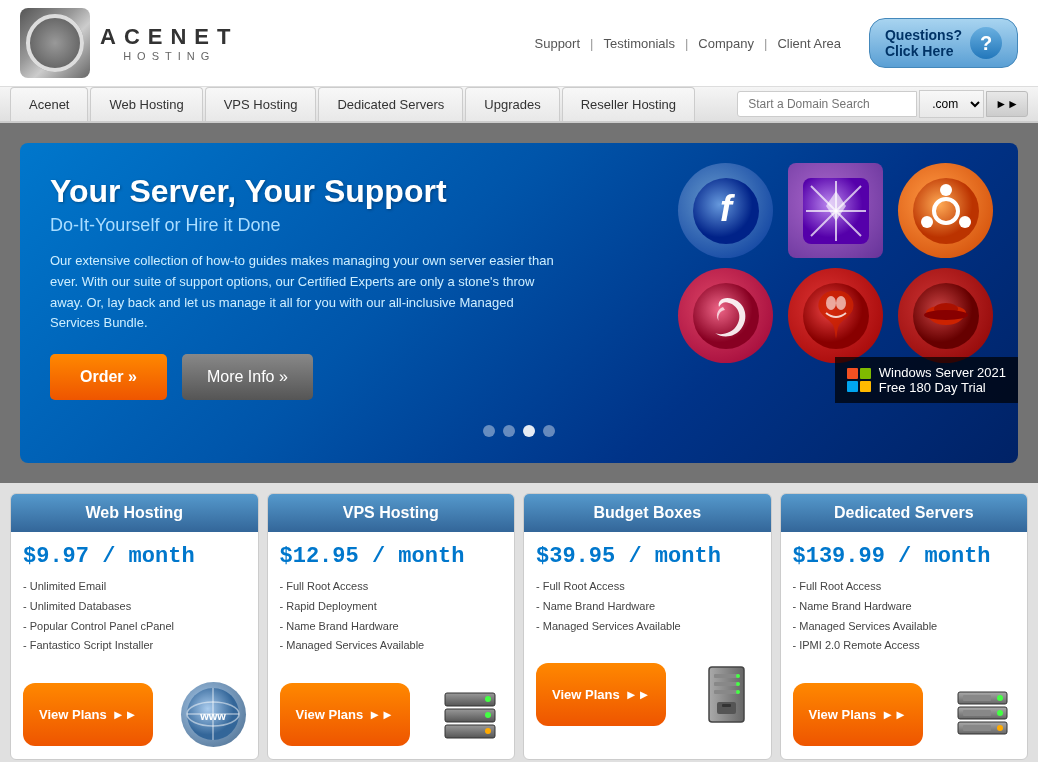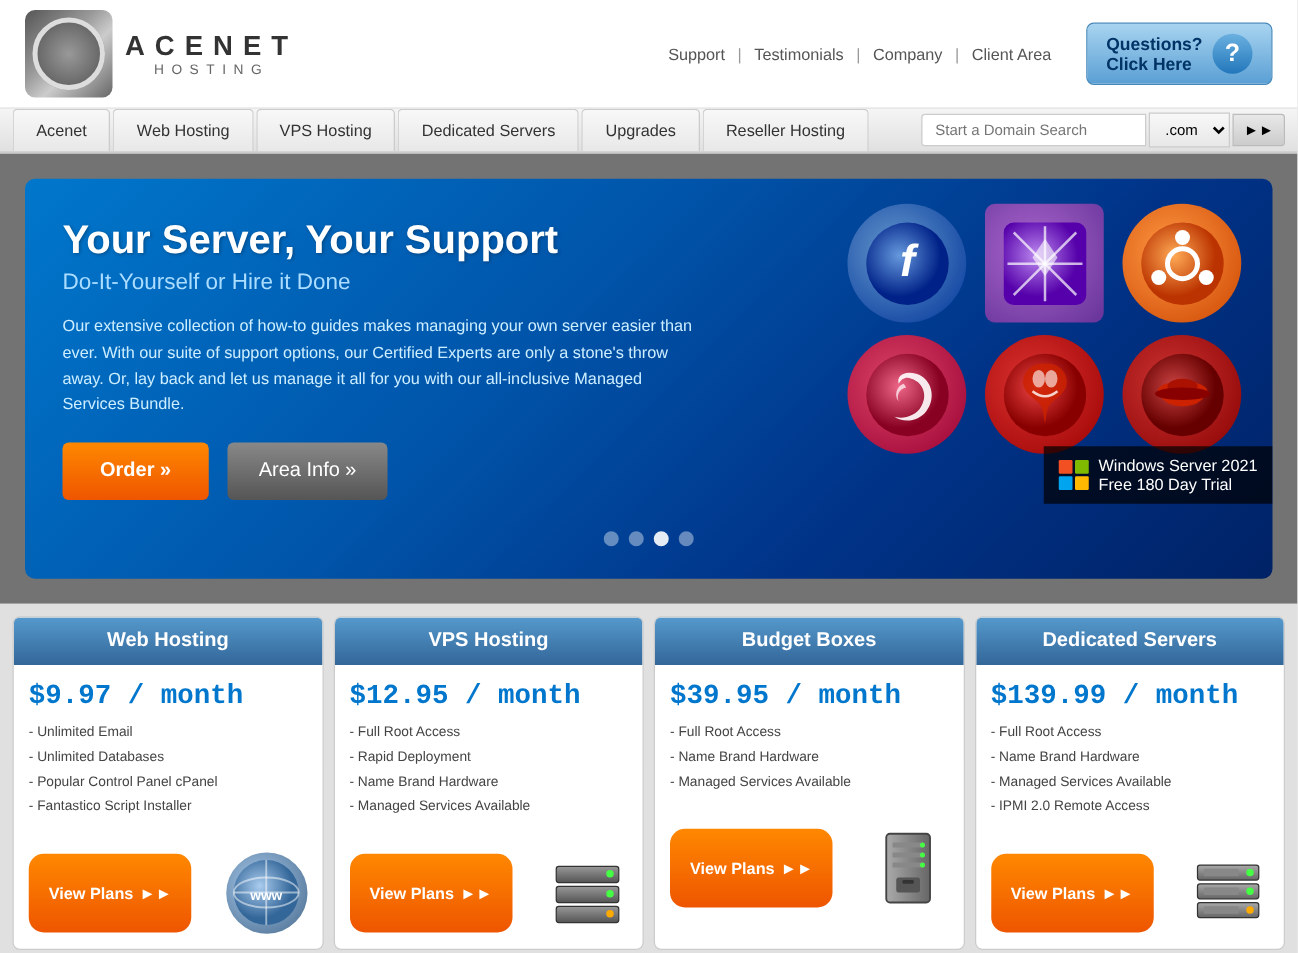--- a/index.html
+++ b/index.html
@@ -34,21 +34,21 @@
     .logo-text .acenet { letter-spacing: 8px; font-size: 22px; font-weight: bold; color: #333; }
     .logo-text .hosting { letter-spacing: 6px; font-size: 11px; color: #666; text-align: center; }
 
     .top-nav-right { display: flex; align-items: center; gap: 5px; }
     .top-nav-links { display: flex; align-items: center; gap: 2px; font-size: 13px; color: #555; margin-right: 15px; }
     .top-nav-links a { color: #555; text-decoration: none; padding: 0 8px; }
     .top-nav-links span { color: #999; }
     .questions-btn {
       background: linear-gradient(to bottom, #a8d4f0, #5a9fd4);
       border: 1px solid #4488bb;
-      border-radius: 6px;
+      border-radius: 16px;
       padding: 8px 15px;
       display: flex; align-items: center; gap: 8px;
       cursor: pointer;
       color: #003366;
       font-size: 14px; font-weight: bold; justify-content: space-between;
     }
     .q-icon {
       width: 32px; height: 32px;
       background: linear-gradient(to bottom, #6ab0e0, #2277bb);
       border-radius: 50%;
@@ -323,21 +323,21 @@
 </div>
 
 <div style="padding: 10px; background: #737373;">
   <div class="hero">
     <div class="hero-content">
       <h1>Your Server, Your Support</h1>
       <h2>Do-It-Yourself or Hire it Done</h2>
       <p>Our extensive collection of how-to guides makes managing your own server easier than ever. With our suite of support options, our Certified Experts are only a stone's throw away. Or, lay back and let us manage it all for you with our all-inclusive Managed Services Bundle.</p>
       <div class="hero-btns">
         <button class="btn-order">Order »</button>
-        <button class="btn-more">Area Info »</button>
+        <button class="btn-more">More Info »</button>
       </div>
     </div>
 
     <div class="hero-icons">
       <div class="os-icon os-fedora">
         <svg width="70" height="70" viewBox="0 0 70 70">
           <circle cx="35" cy="35" r="33" fill="url(#fedGrad)"></circle>
           <defs>
               <radialGradient id="fedGrad" cx="40%" cy="40%">
                 <stop offset="0%" stop-color="#6699dd"></stop>

